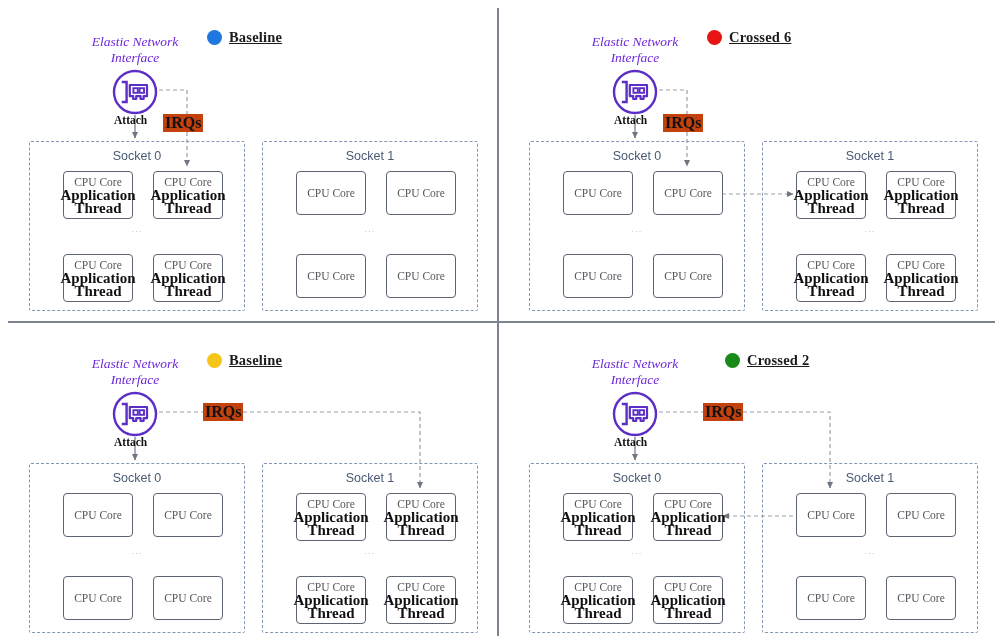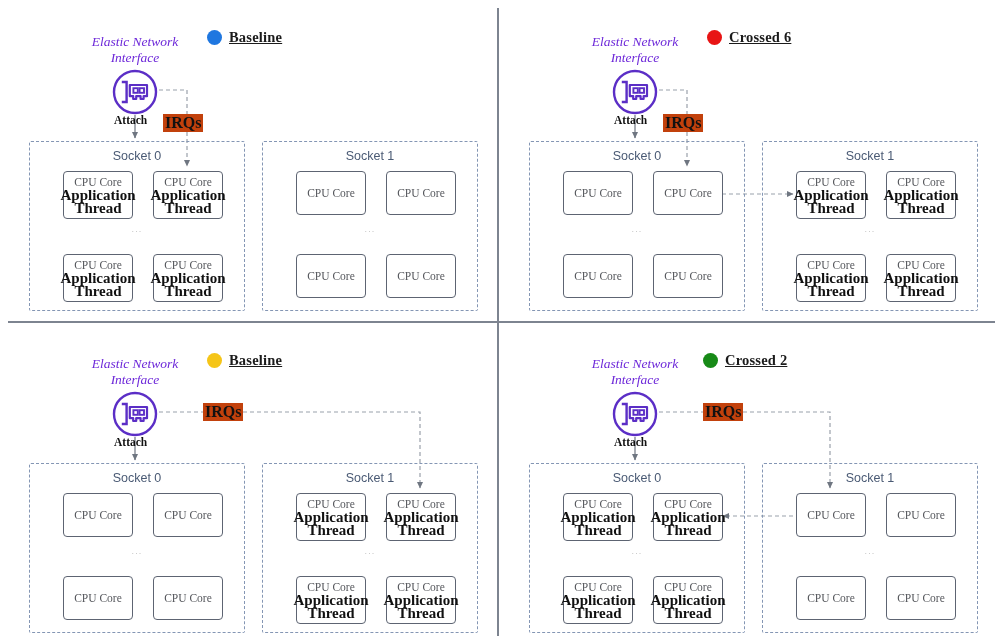--- a/index.html
+++ b/index.html
@@ -261,21 +261,21 @@
     <svg class="conn">
             <defs>
           <marker id="ah-crossed-2" markerWidth="7" markerHeight="7" refX="6" refY="3" orient="auto" markerUnits="userSpaceOnUse">
                 <path d="M0,0 L6.5,3 L0,6 z" fill="#6f7681"></path>
           </marker>
         </defs>
         <path d="M135,115 L135,138" stroke="#6f7681" stroke-width="1.2" fill="none" marker-end="url(#ah-crossed-2)"></path>
         <path d="M159,90 L330,90 L330,166" stroke="#9aa1ab" stroke-width="1.2" stroke-dasharray="4,3" fill="none" marker-end="url(#ah-crossed-2)"></path>
         <path d="M293,194 L223,194" stroke="#9aa1ab" stroke-width="1.2" stroke-dasharray="4,3" fill="none" marker-end="url(#ah-crossed-2)"></path>
       </svg>
-    <div class="legend" style="left:203px;top:30px">
+    <div class="legend" style="left:225px;top:30px">
        <span class="dot" style="background:#178a17"></span>
        <span class="lbl">Crossed 2</span>
     </div>
     <div class="eni-title" style="left:60px;top:34px">Elastic Network<br>Interface</div>
     <div class="eni-icon" style="left:112px;top:69px"><svg viewBox="0 0 46 46" width="46" height="46">
     <circle cx="23" cy="23" r="21" fill="none" stroke="#5b2ec6" stroke-width="2.4"></circle>
     <path d="M11 13 L14.6 13 L14.6 33 L11 33" fill="none" stroke="#5b2ec6" stroke-width="2.4" stroke-linecap="square"></path>
     <path d="M17.8 16 L35 16 L35 27.2 L31.6 27.2 L31.6 30 L28.6 30 L28.6 27.2 L24.2 27.2 L24.2 30 L21.2 30 L21.2 27.2 L17.8 27.2 Z" fill="none" stroke="#5b2ec6" stroke-width="2.2" stroke-linejoin="round"></path>
     <rect x="21.4" y="19.2" width="4.4" height="4.6" fill="none" stroke="#5b2ec6" stroke-width="1.9"></rect>
     <rect x="27.6" y="19.2" width="4.4" height="4.6" fill="none" stroke="#5b2ec6" stroke-width="1.9"></rect>

